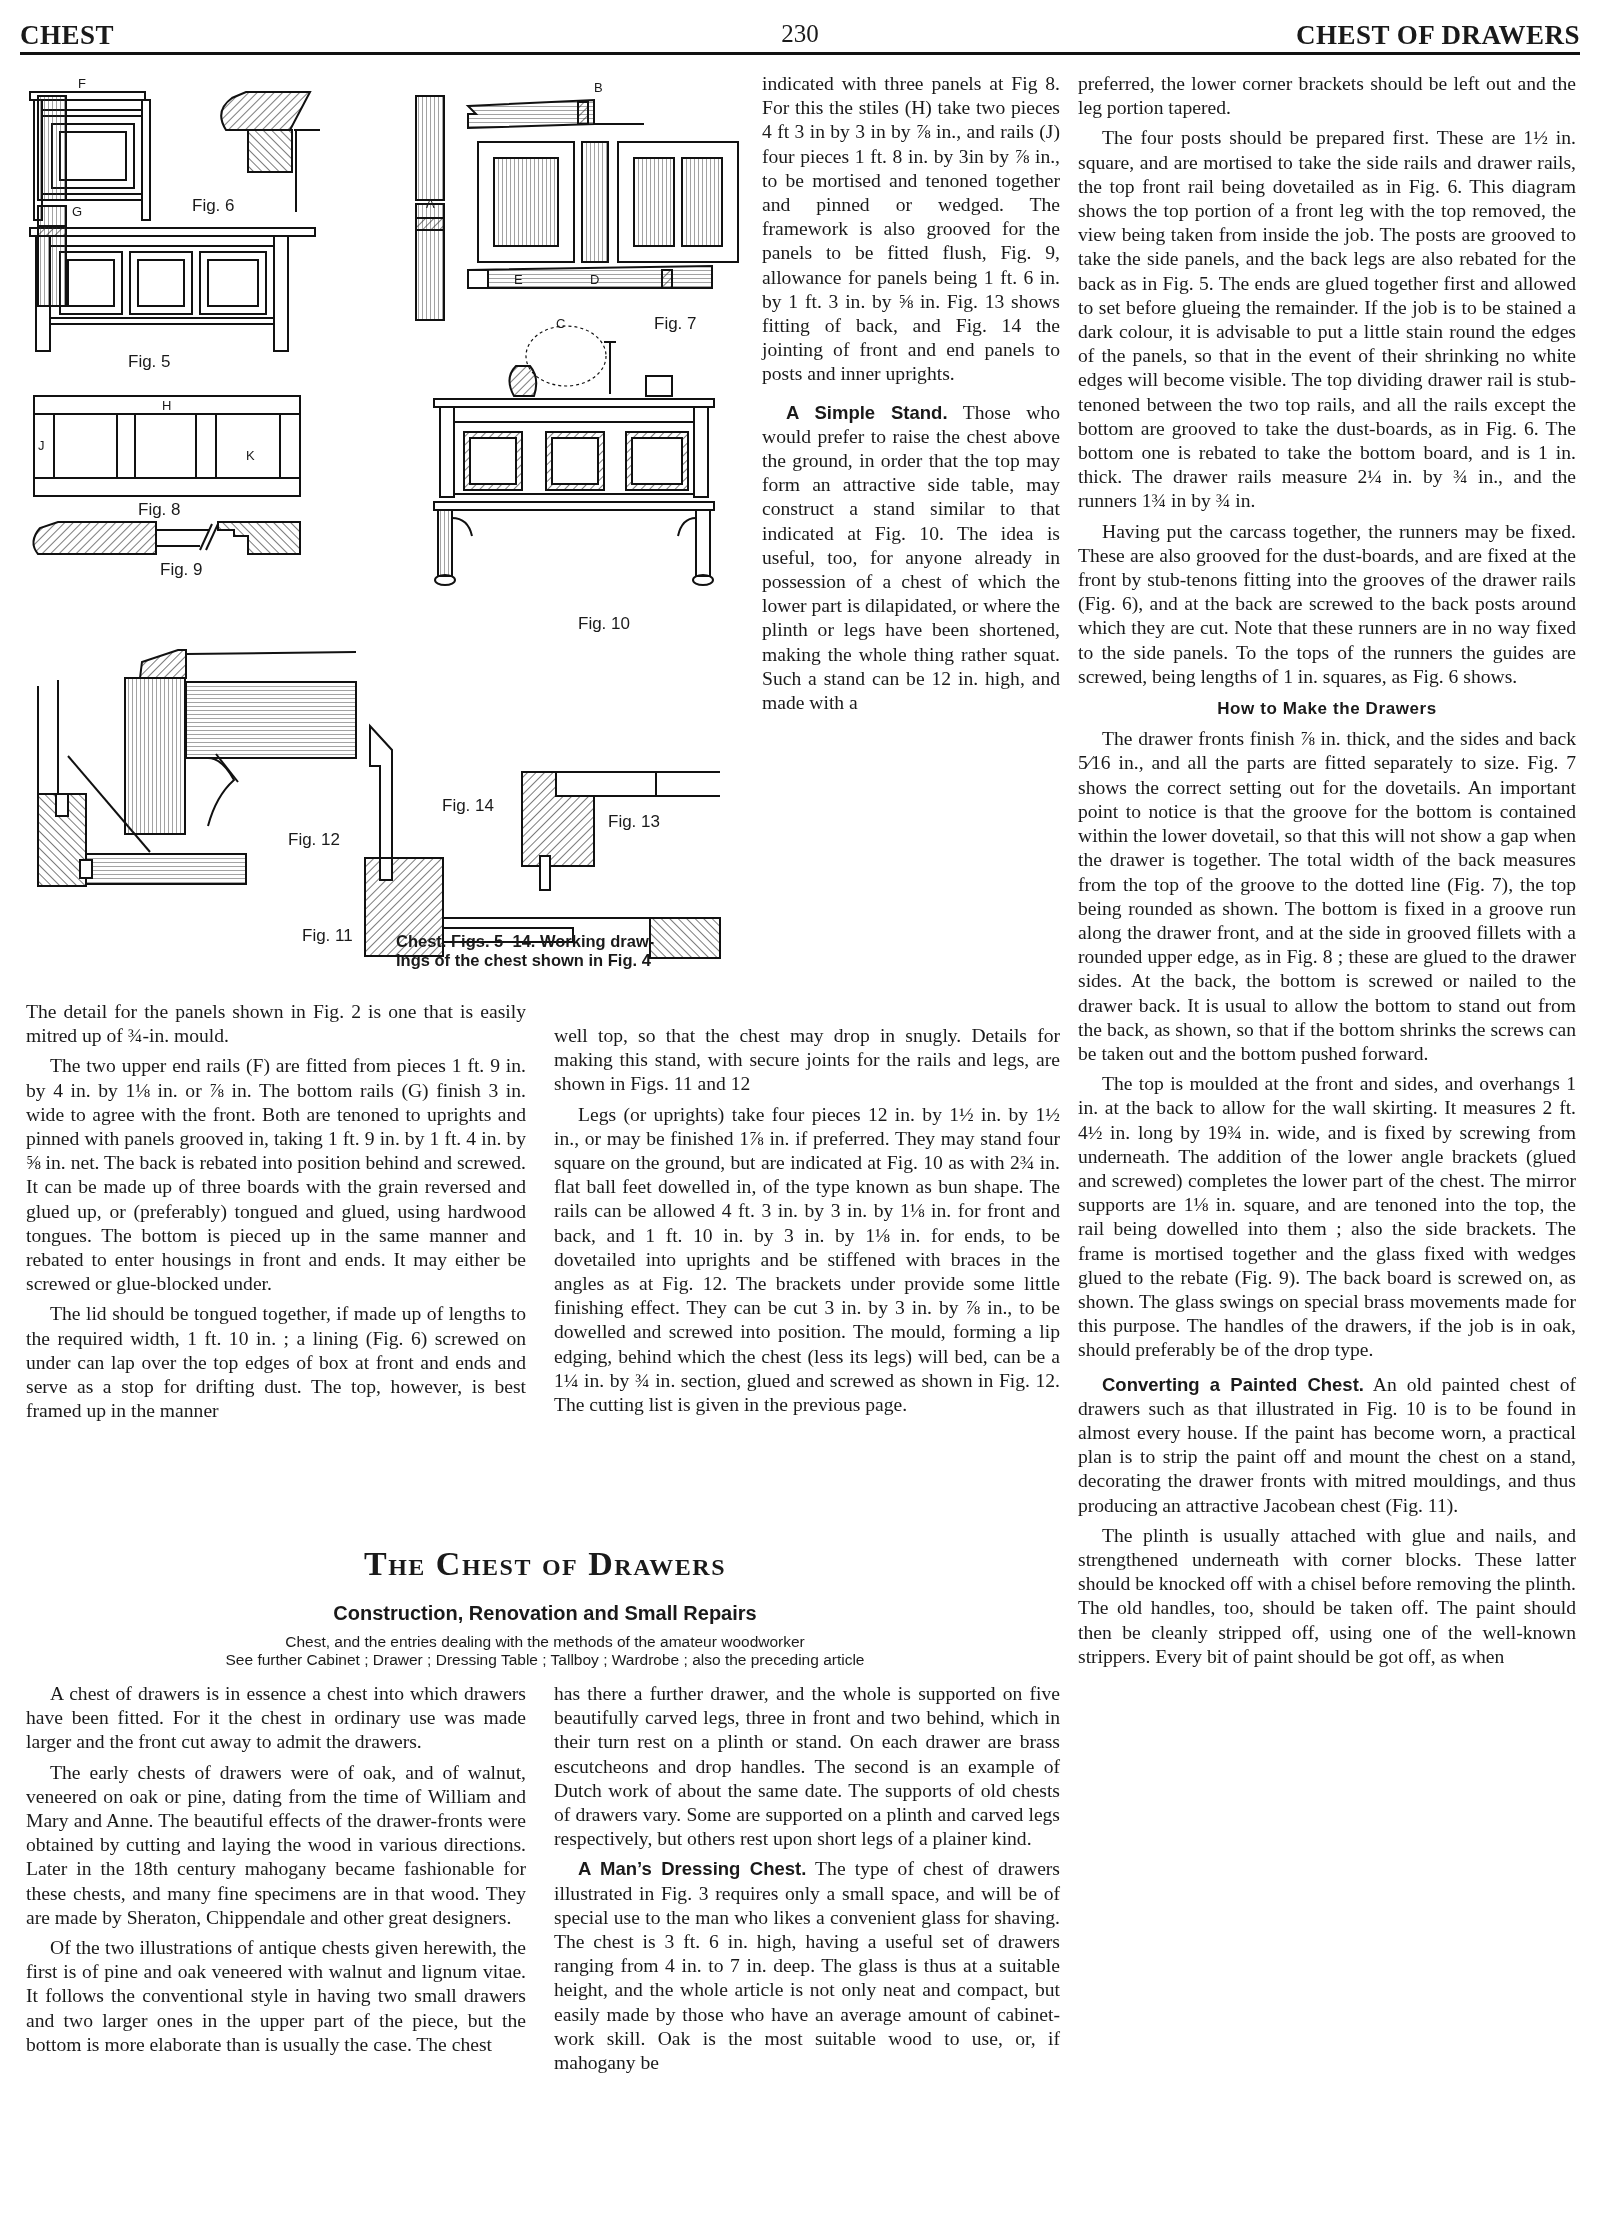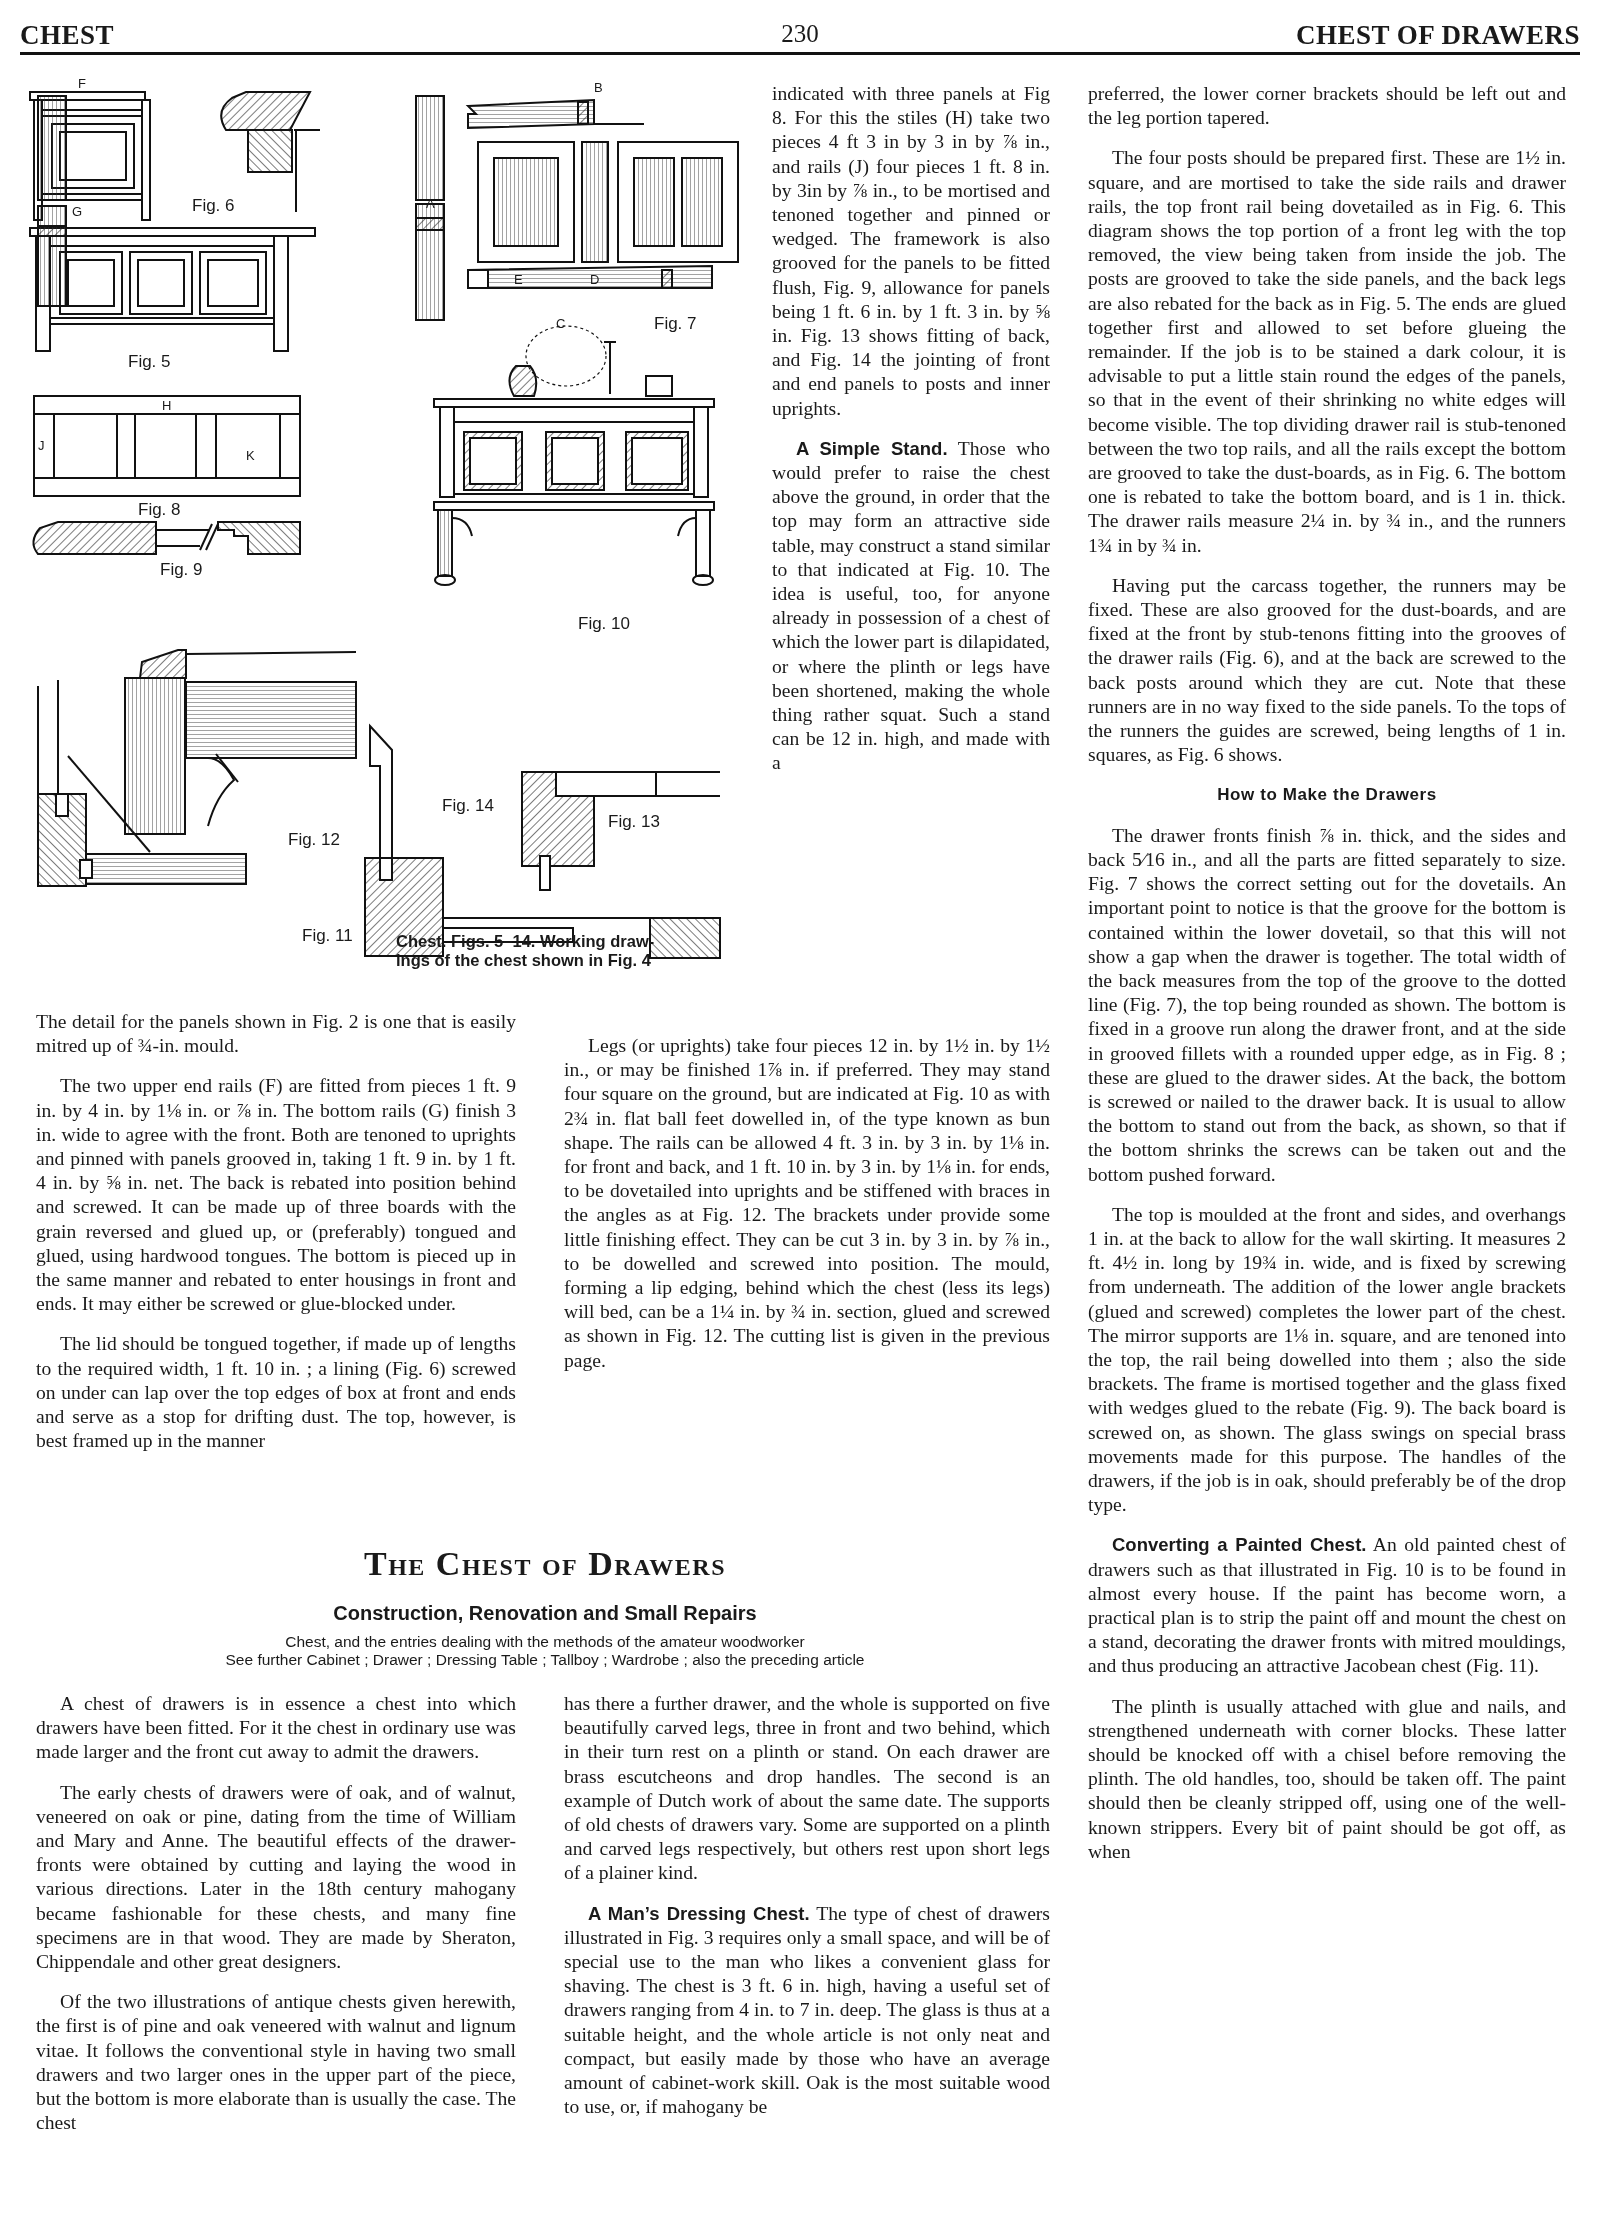--- a/index.html
+++ b/index.html
@@ -7,21 +7,21 @@
   body { position: relative; font-family: "Liberation Serif", "DejaVu Serif", serif; color: #1a1a1a; }
 
   .running-head { position: absolute; left: 20px; right: 20px; top: 14px; height: 40px; }
   .rh-left, .rh-right { position: absolute; top: 6px; font-family: "Liberation Serif", serif; font-weight: bold; font-size: 27px; letter-spacing: 0.5px; }
   .rh-left { left: 0; }
   .rh-right { right: 0; }
   .rh-center { position: absolute; left: 0; right: 0; top: 6px; text-align: center; font-size: 25px; }
   .rule { position: absolute; left: 20px; right: 20px; top: 52px; height: 3px; background: #111; }
 
   .col { position: absolute; font-size: 19.6px; line-height: 24.2px; text-align: justify; hyphens: manual; }
-  .col p { text-indent: 24px; margin: 16px; }
+  .col p { text-indent: 24px; margin: 6px; }
   .col p.noindent { text-indent: 0; }
   .col .run-in { font-family: "Liberation Sans", "DejaVu Sans", sans-serif; font-weight: bold; font-size: 18.5px; }
   .sub-head { text-align: center; font-family: "Liberation Sans", sans-serif; font-weight: bold; font-size: 17px; letter-spacing: 0.6px; margin: 8px 0 6px 0; text-indent: 0; }
 
   .fig-area { position: absolute; left: 20px; top: 66px; width: 720px; height: 920px; }
   .fig-label { position: absolute; font-family: "Liberation Sans", sans-serif; font-weight: normal; font-size: 17px; }
   .fig-caption { position: absolute; font-family: "Liberation Sans", sans-serif; font-weight: bold; font-size: 16.5px; line-height: 19px; }
   svg { position: absolute; overflow: visible; }
 
   .title-block { position: absolute; left: 20px; width: 1050px; top: 1545px; text-align: center; }
@@ -207,20 +207,21 @@
   <p style="margin-top:14px;"><span class="run-in">A Simple Stand.</span><span> Those who would prefer to raise the chest above the ground, in order that the top may form an attrac­tive side table, may con­struct a stand similar to that indicated at Fig. 10. The idea is useful, too, for anyone already in posses­sion of a chest of which the lower part is dilapi­dated, or where the plinth or legs have been short­ened, making the whole thing rather squat. Such a stand can be 12 in. high, and made with a</span></p>
 </div>
 
 <div class="col" style="left:20px; top:994px; width:512px;">
   <p class="noindent">The detail for the panels shown in Fig. 2 is one that is easily mitred up of ¾-in. mould.</p>
   <p>The two upper end rails (F) are fitted from pieces 1 ft. 9 in. by 4 in. by 1⅛ in. or ⅞ in. The bottom rails (G) finish 3 in. wide to agree with the front. Both are tenoned to uprights and pinned with panels grooved in, taking 1 ft. 9 in. by 1 ft. 4 in. by ⅝ in. net. The back is rebated into position behind and screwed. It can be made up of three boards with the grain reversed and glued up, or (preferably) tongued and glued, using hardwood tongues. The bottom is pieced up in the same manner and rebated to enter housings in front and ends. It may either be screwed or glue-blocked under.</p>
   <p>The lid should be tongued together, if made up of lengths to the required width, 1 ft. 10 in. ; a lining (Fig. 6) screwed on under can lap over the top edges of box at front and ends and serve as a stop for drifting dust. The top, however, is best framed up in the manner</p>
 </div>
 
 <div class="col" style="left:548px; top:1018px; width:518px;">
+  <p class="noindent">well top, so that the chest may drop in snugly. Details for making this stand, with secure joints for the rails and legs, are shown in Figs. 11 and 12</p>
   <p>Legs (or uprights) take four pieces 12 in. by 1½ in. by 1½ in., or may be finished 1⅞ in. if preferred. They may stand four square on the ground, but are indicated at Fig. 10 as with 2¾ in. flat ball feet dowelled in, of the type known as bun shape. The rails can be allowed 4 ft. 3 in. by 3 in. by 1⅛ in. for front and back, and 1 ft. 10 in. by 3 in. by 1⅛ in. for ends, to be dovetailed into uprights and be stiffened with braces in the angles as at Fig. 12. The brackets under provide some little finishing effect. They can be cut 3 in. by 3 in. by ⅞ in., to be dowelled and screwed into position. The mould, forming a lip edging, behind which the chest (less its legs) will bed, can be a 1¼ in. by ¾ in. section, glued and screwed as shown in Fig. 12. The cutting list is given in the previous page.</p>
 </div>
 
 <div class="title-block">
   <div class="title-main">The Chest of Drawers</div>
   <div class="title-sub">Construction, Renovation and Small Repairs</div>
   <div class="title-see">
     <div>Chest, and the entries dealing with the methods of the amateur woodworker</div>
     <div>See further Cabinet ; Drawer ; Dressing Table ; Tallboy ; Wardrobe ; also the preceding article</div>
   </div>

